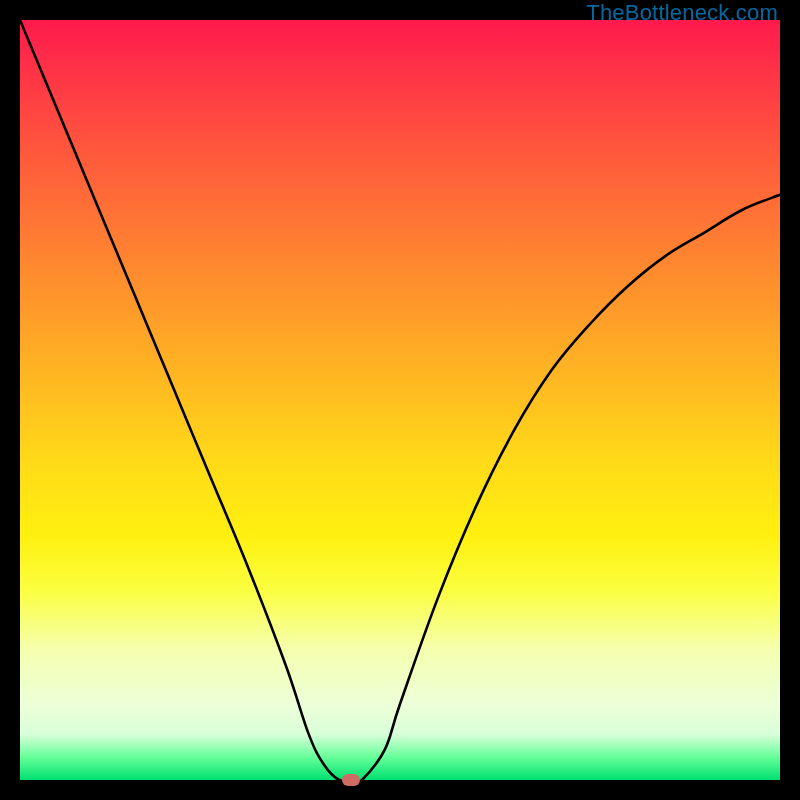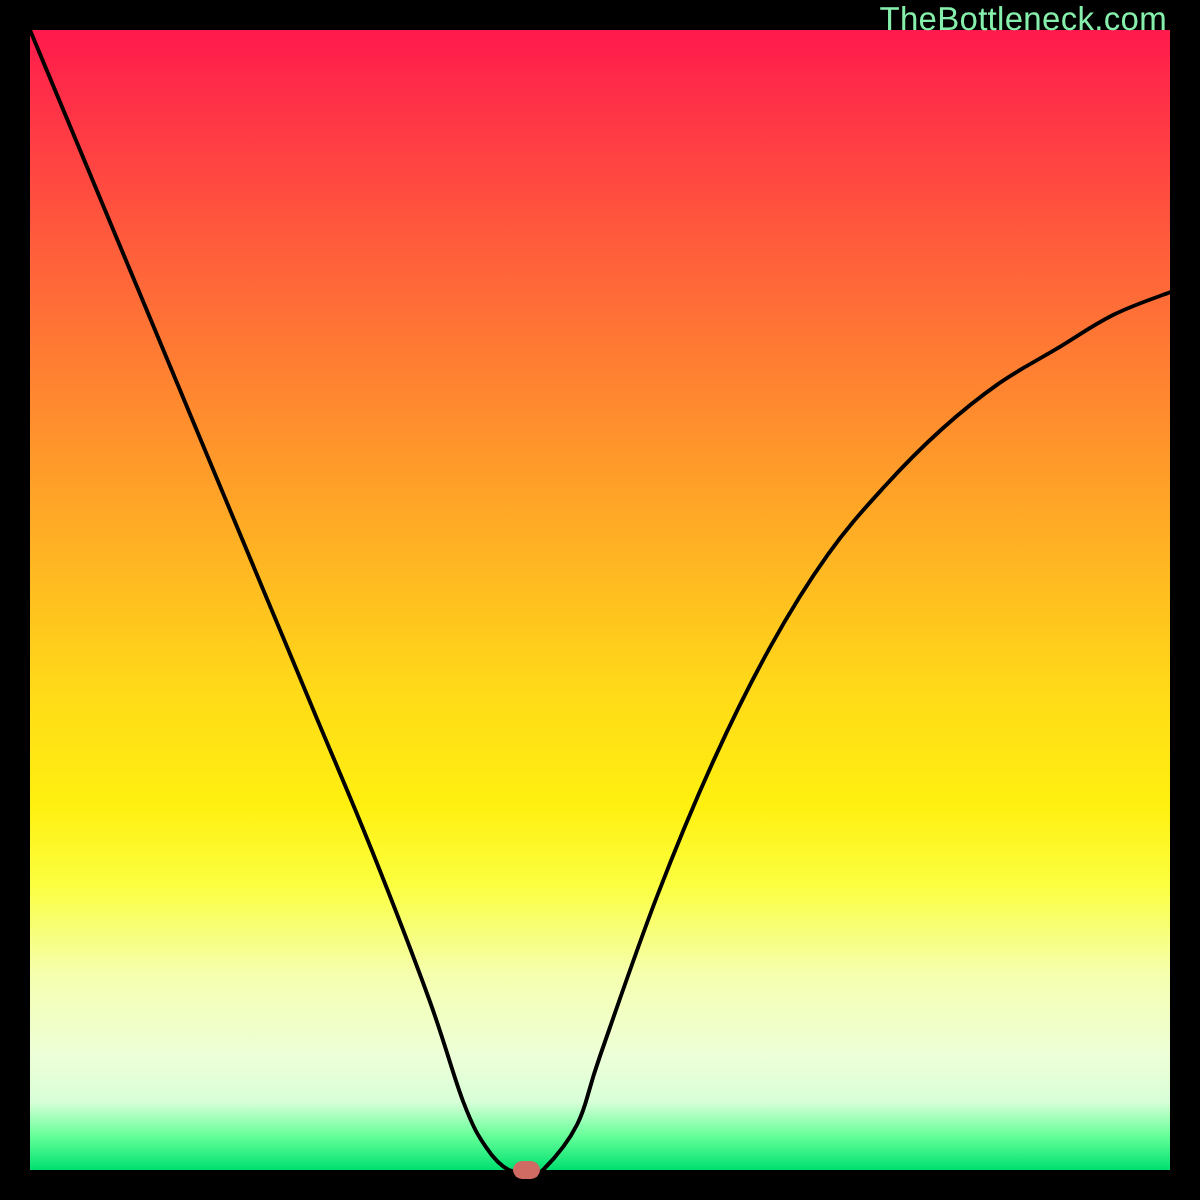--- a/index.html
+++ b/index.html
@@ -47,21 +47,21 @@
     left: 0;
     top: 0;
     width: 760px;
     height: 760px;
     overflow: visible;
   }
   .watermark {
     position: absolute;
     top: 0px;
     right: 22px;
-    color: #86efac;
+    color: #0369a1;
     font-size: 22px;
     font-weight: 500;
     letter-spacing: 0.2px;
     user-select: none;
   }
   .marker {
     position: absolute;
     width: 18px;
     height: 12px;
     border-radius: 6px;

